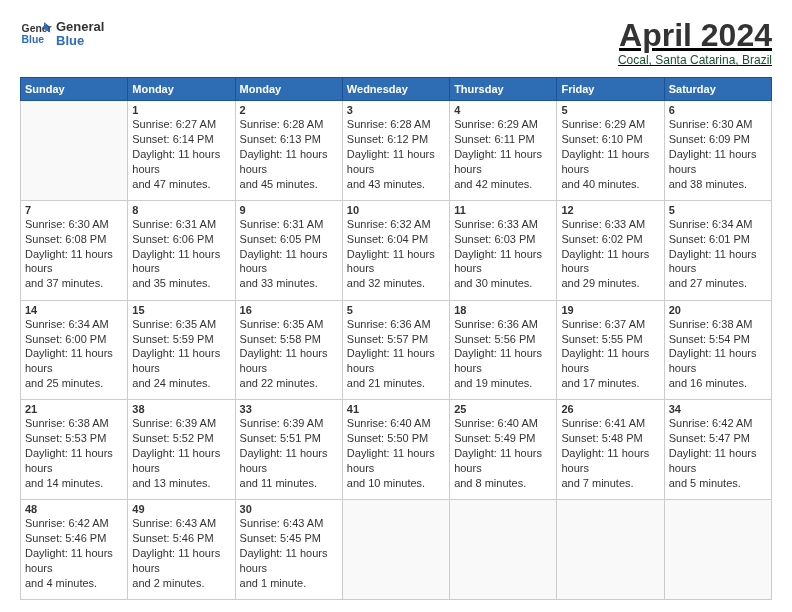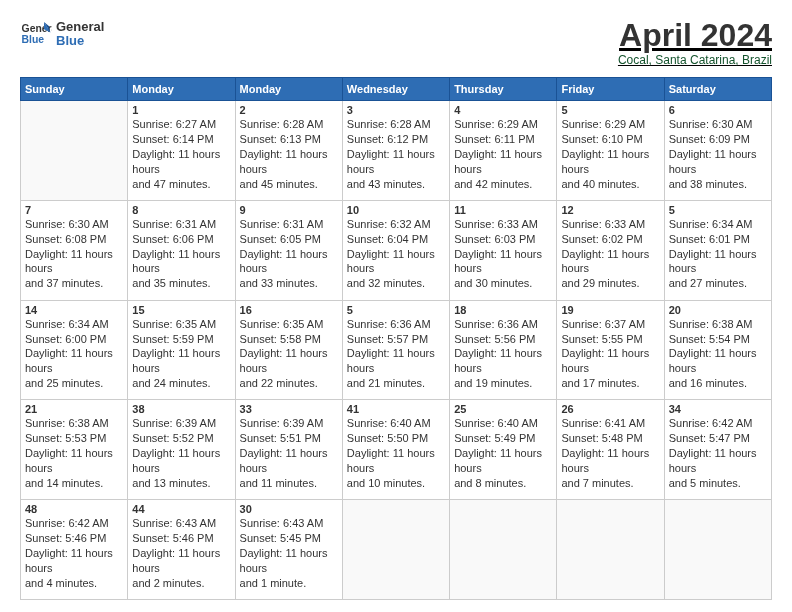--- a/index.html
+++ b/index.html
@@ -241,21 +241,21 @@
             <span class="day-num">34</span>
             <div class="cell-info">Sunrise: 6:42 AM<br>Sunset: 5:47 PM<br>Daylight: 11 hours hours<br>and 5 minutes.</div>
           </td>
         </tr>
         <tr>
           <td>
             <span class="day-num">48</span>
             <div class="cell-info">Sunrise: 6:42 AM<br>Sunset: 5:46 PM<br>Daylight: 11 hours hours<br>and 4 minutes.</div>
           </td>
           <td>
-            <span class="day-num">44</span>
+            <span class="day-num">49</span>
             <div class="cell-info">Sunrise: 6:43 AM<br>Sunset: 5:46 PM<br>Daylight: 11 hours hours<br>and 2 minutes.</div>
           </td>
           <td>
             <span class="day-num">30</span>
             <div class="cell-info">Sunrise: 6:43 AM<br>Sunset: 5:45 PM<br>Daylight: 11 hours hours<br>and 1 minute.</div>
           </td>
           <td class="empty-cell"></td>
           <td class="empty-cell"></td>
           <td class="empty-cell"></td>
           <td class="empty-cell"></td>

